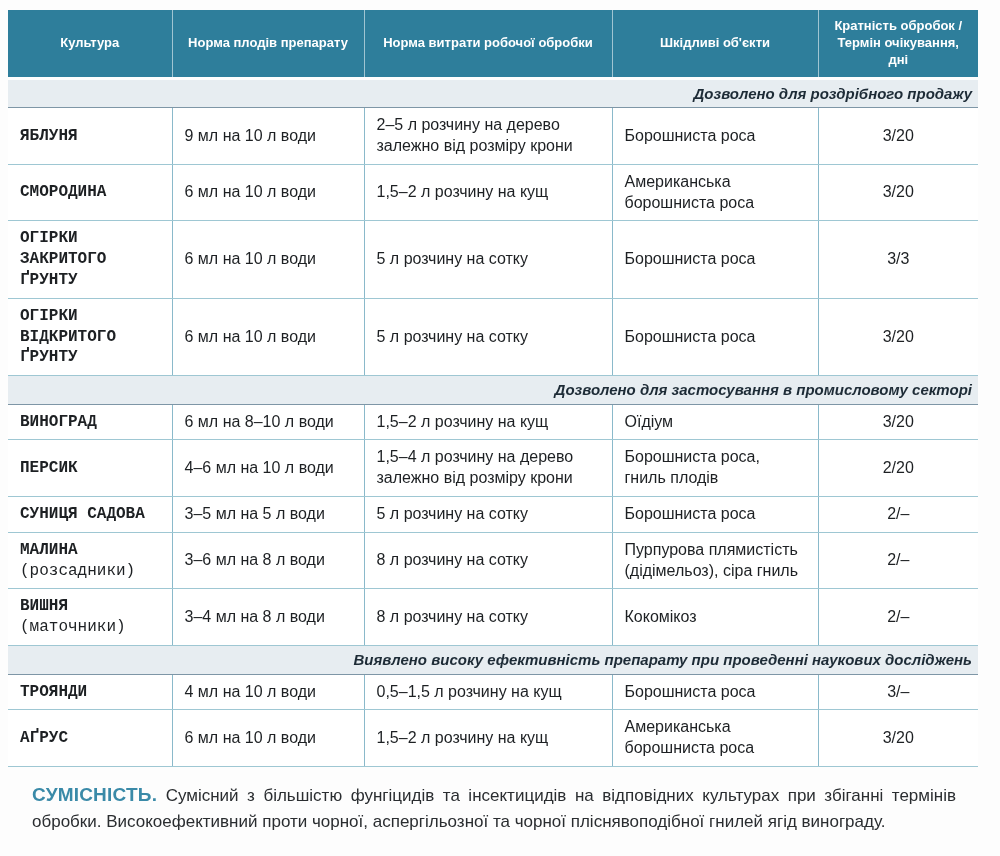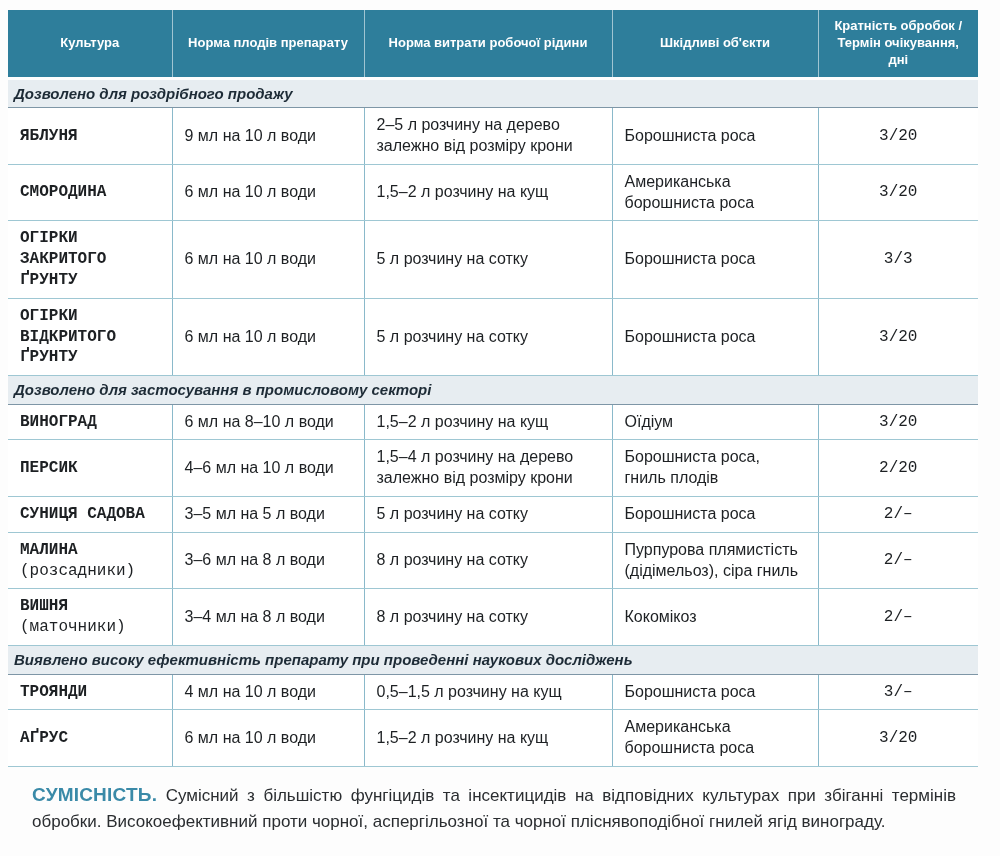--- a/index.html
+++ b/index.html
@@ -48,40 +48,40 @@
   }
   thead th:last-child { border-right: none; }
 
   td.section {
     background: var(--section-bg);
     border-top: 1px solid var(--section-border);
     border-bottom: 1px solid var(--section-border);
     font-size: 15px;
     font-weight: bold;
     font-style: italic;
-    text-align: left;
+    text-align: right;
     color: #1d2b36;
     padding: 4px 6px;
     line-height: 1.3;
   }
 
   tbody td.data {
     background: #ffffff;
     font-size: 16px;
     line-height: 1.3;
     padding: 7px 12px;
     vertical-align: middle;
     border-bottom: 1px solid var(--row-border);
     border-right: 1px solid var(--cell-divider);
   }
   tbody td.data:last-child { border-right: none; }
 
   td.culture { font-weight: bold; font-family: Liberation Mono, monospace; }
   td.culture .note { font-weight: normal; display: block; }
-  td.freq { text-align: center; font-family: Liberation Mono, monospace; }
+  td.freq { text-align: center; }
 
   .footer {
     margin: 14px 22px 0 24px;
     font-size: 17px;
     line-height: 1.5;
     text-align: justify;
     color: #2a2d30;
   }
   .footer .label {
     color: var(--accent);
@@ -99,21 +99,21 @@
         <col class="c1">
         <col class="c2">
         <col class="c3">
         <col class="c4">
         <col class="c5">
       </colgroup>
     <thead>
       <tr>
         <th>Культура</th>
         <th>Норма плодів препарату</th>
-        <th>Норма витрати робочої рідини</th>
+        <th>Норма витрати робочої обробки</th>
         <th>Шкідливі об'єкти</th>
         <th>Кратність обробок /
 Термін очікування, дні</th>
       </tr>
     </thead>
     <tbody>
 
       <tr>
         <td class="section" colspan="5">Дозволено для роздрібного продажу</td>
       </tr>

